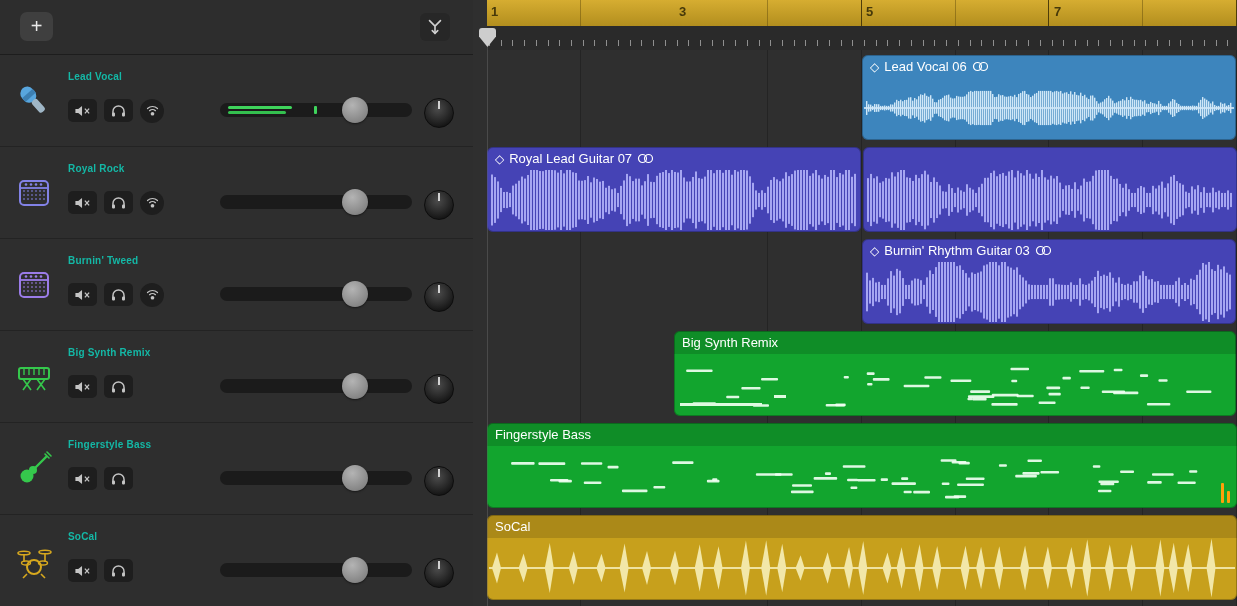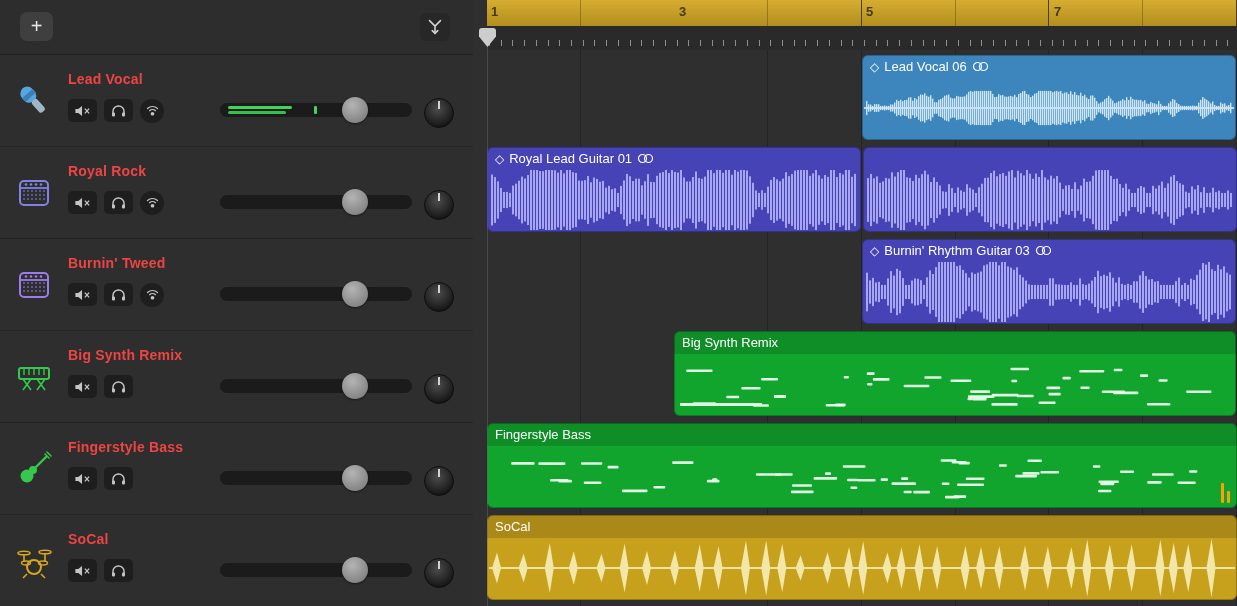--- a/index.html
+++ b/index.html
@@ -9,21 +9,21 @@
   
   .left{position:absolute;left:0;top:0;width:473px;height:606px;background:#2d2d2d;border-right:1px solid #141414}
   .toolbar{position:absolute;left:0;top:0;width:473px;height:55px;background:#2d2d2d;border-bottom:1px solid #1d1d1d}
   .add-btn{position:absolute;left:20px;top:12px;width:33px;height:29px;background:#3f3f3f;border:none;border-radius:7px;
            color:#e9e9e9;font-size:20px;line-height:27px;text-align:center;cursor:pointer}
   .hdr-btn{position:absolute;left:420px;top:13px;width:30px;height:28px;background:#272727;border:none;border-radius:6px;cursor:pointer;
            display:flex;align-items:center;justify-content:center}
 
   .track-row{position:absolute;left:0;width:473px;height:92px;border-bottom:1px solid #232323;background:#2e2e2e}
   .t-icon{position:absolute;left:12px;top:22px;width:44px;height:48px;display:flex;align-items:center;justify-content:center}
-  .t-name{position:absolute;left:68px;top:16px;font-size:14px;font-weight:700;color:#ef4444;letter-spacing:.2px;white-space:nowrap}
+  .t-name{position:absolute;left:68px;top:16px;font-size:10px;font-weight:700;color:#14b8a6;letter-spacing:.2px;white-space:nowrap}
   .t-btns{position:absolute;left:68px;top:44px;display:flex;gap:7px}
   .t-btn{width:29px;height:23px;background:#1e1e1e;border:none;border-radius:5px;display:flex;align-items:center;justify-content:center;cursor:pointer}
   .t-btn.round{width:24px;height:24px;border-radius:50%}
   .slider{position:absolute;left:220px;top:48px;width:192px;height:14px;background:#1b1b1b;border-radius:7px}
   .thumb{position:absolute;top:-6px;left:122px;width:26px;height:26px;border-radius:50%;
          background:radial-gradient(circle at 40% 32%,#b4b4b4,#878787 70%,#6f6f6f);box-shadow:0 1px 2px rgba(0,0,0,.5)}
   .meter{position:absolute;left:8px;top:3px;width:100px;height:8px}
   .meter .bar1{position:absolute;left:0;top:0;height:3px;width:64px;background:#3fd45c;border-radius:2px}
   .meter .bar2{position:absolute;left:0;bottom:0;height:3px;width:58px;background:#34c04f;border-radius:2px}
   .meter .peak{position:absolute;left:86px;top:0;width:3px;height:8px;background:#3fd45c;border-radius:1px}
@@ -503,21 +503,21 @@
           <rect x="360" y="25.339632767270317" width="1.4" height="9.320734465459363" fill="#cfe7f7"></rect>
           <rect x="362" y="27.692923442473635" width="1.4" height="4.61415311505273" fill="#cfe7f7"></rect>
           <rect x="364" y="27.02811755648721" width="1.4" height="5.94376488702558" fill="#cfe7f7"></rect>
           <rect x="366" y="24.8291268340582" width="1.4" height="10.341746331883595" fill="#cfe7f7"></rect>
         </svg>
     </div>
 
     <div class="region purple" style="left:14px;top:147px;width:374px">
       <div class="r-head clear">
         <span class="r-diamond">◇</span>
-        <span class="r-label">Royal Lead Guitar 01</span>
+        <span class="r-label">Royal Lead Guitar 07</span>
         <svg width="17" height="11" viewBox="0 0 17 11">
           <circle cx="5.5" cy="5.5" r="4" fill="none" stroke="#fff" stroke-width="1.2"></circle>
           <circle cx="11.5" cy="5.5" r="4" fill="none" stroke="#fff" stroke-width="1.2"></circle>
         </svg>
       </div>
       <svg class="wave" viewBox="0 0 370 60">
           <rect x="2" y="4.509402582785118" width="2" height="50.981194834429765" fill="#a6a6f2"></rect>
           <rect x="5" y="7.09886099361815" width="2" height="45.8022780127637" fill="#a6a6f2"></rect>
           <rect x="8" y="11.415791850436946" width="2" height="37.16841629912611" fill="#a6a6f2"></rect>
           <rect x="11" y="17.90143763157772" width="2" height="24.197124736844557" fill="#a6a6f2"></rect>

